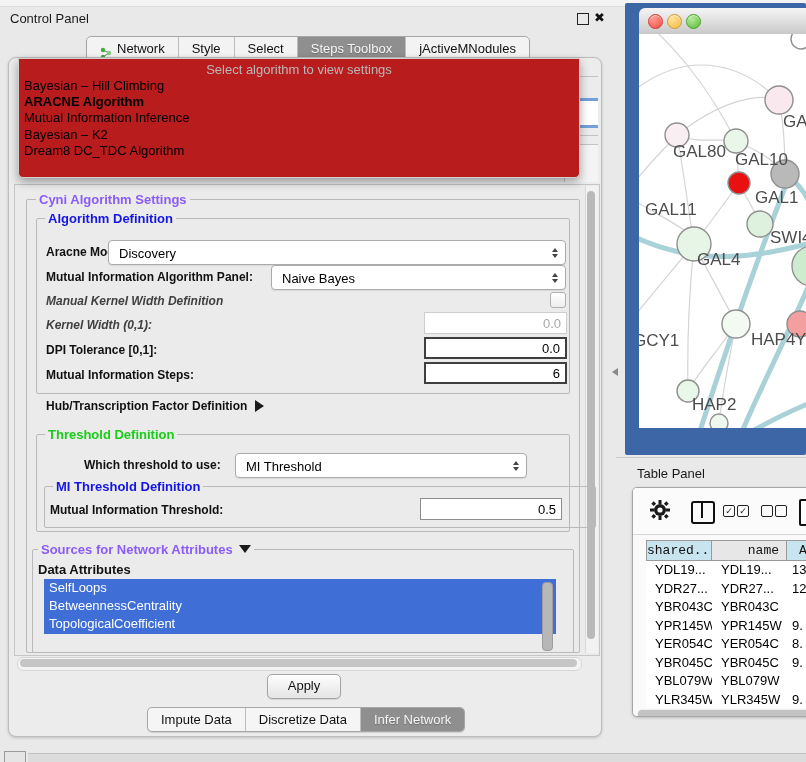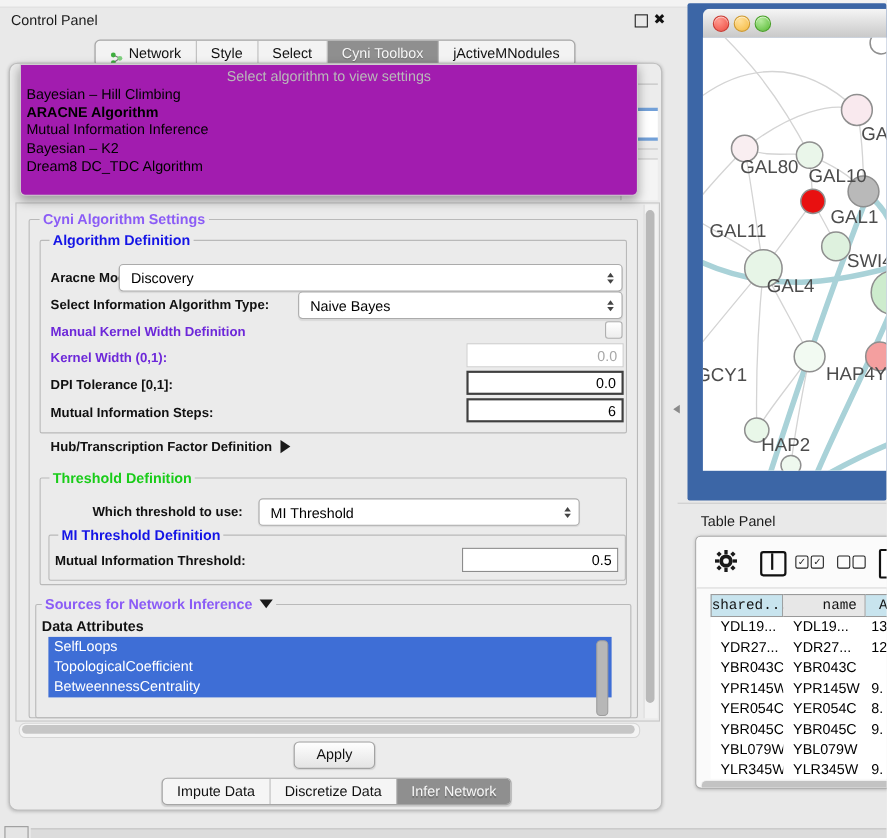--- a/index.html
+++ b/index.html
@@ -26,38 +26,38 @@
   
   .cp-inner{left:8px;top:57px;width:592px;height:678px;background:#ececec;border:1px solid #bdbdbd;border-radius:8px;box-shadow:0 1px 3px rgba(0,0,0,.18);}
 
   
   .behind-strip{left:560px;top:62px;width:38px;height:120px;overflow:hidden;}
   .frag-box1{position:absolute;left:4px;top:14px;width:60px;height:58px;border:1px solid #c3c3c3;border-radius:4px;}
   .frag-combo{position:absolute;left:8px;top:36px;width:40px;height:24px;border:3px solid #72a0d8;border-radius:8px;background:#fff;}
   .frag-box2{position:absolute;left:4px;top:82px;width:60px;height:50px;border:1px solid #c3c3c3;border-radius:6px;background:#f4f4f4;}
 
   
-  .algo-popup{left:18px;top:58px;width:560px;height:118px;background:#a21caf;border:1px solid #cfcfcf;border-radius:0 0 5px 5px;box-shadow:0 4px 10px rgba(0,0,0,.35);z-index:6;}
+  .algo-popup{left:18px;top:58px;width:560px;height:118px;background:#b91c1c;border:1px solid #cfcfcf;border-radius:0 0 5px 5px;box-shadow:0 4px 10px rgba(0,0,0,.35);z-index:6;}
   .algo-placeholder{text-align:center;color:#b9b9b9;font-size:13px;padding-top:3px;height:16px;}
   .algo-item{font-size:13px;line-height:16.2px;padding-left:5px;color:#000;white-space:nowrap;}
   .algo-item.sel{font-weight:bold;}
 
   
   .settings-viewport{left:14px;top:184px;width:584px;height:470px;background:#ebebeb;border:1px solid #c6c6c6;}
   .vscroll-track{left:585px;top:186px;width:12px;height:467px;background:#f2f2f2;border-left:1px solid #dadada;}
   .vscroll-thumb{left:587px;top:191px;width:8px;height:448px;background:#b9b9b9;border-radius:4px;}
 
   .groupbox{position:absolute;border:1px solid #b9b9b9;border-radius:2px;}
   .group-title{position:absolute;background:#ebebeb;padding:0 3px;font-size:13px;font-weight:bold;white-space:nowrap;}
   .t-black{color:#8b5cf6;}
   .t-blue{color:#1414e6;}
   .t-green{color:#19cc19;}
 
   .lbl{position:absolute;font-size:12px;font-weight:bold;color:#111;white-space:nowrap;}
-  .lbl.dis{color:#6d28d9;}
+  .lbl.dis{color:#404040;font-style:italic;}
 
   .combo{position:absolute;background:#fff;border:1px solid #ababab;border-radius:4px;box-shadow:inset 0 1px 0 rgba(255,255,255,.8),0 1px 1px rgba(0,0,0,.08);}
   .combo .combo-text{position:absolute;left:10px;top:50%;transform:translateY(-50%);font-size:13px;color:#000;white-space:nowrap;}
   .stepper{position:absolute;right:7px;top:50%;transform:translateY(-50%);display:flex;flex-direction:column;gap:2px;}
   .tri-up{width:0;height:0;border-left:3.5px solid transparent;border-right:3.5px solid transparent;border-bottom:4.5px solid #444;}
   .tri-down{width:0;height:0;border-left:3.5px solid transparent;border-right:3.5px solid transparent;border-top:4.5px solid #444;}
 
   .field{position:absolute;font-size:13px;text-align:right;padding:0 5px;box-sizing:border-box;background:#fff;}
   input.field{font-family:"Liberation Sans","DejaVu Sans",sans-serif;outline:none;}
   .field.dis{border:1px solid #cdcdcd;color:#a8a8a8;}
@@ -139,21 +139,21 @@
     </span>
     <span>Network</span>
   </div>
   <div class="tab">
       <span>Style</span>
     </div>
   <div class="tab">
       <span>Select</span>
     </div>
   <div class="tab sel">
-      <span>Cyni Toolbox</span>
+      <span>Steps Toolbox</span>
     </div>
   <div class="tab">
       <span>jActiveMNodules</span>
     </div>
 </div>
 
 <div class="abs cp-inner"></div>
 
 <div class="abs behind-strip">
   <div class="frag-box1"></div>
@@ -184,21 +184,21 @@
   <div class="group-title t-blue" style="left:8px;top:-8px;">Algorithm Definition</div>
 </div>
 <div class="lbl" style="left:46px;top:245px;">Aracne Mode:</div>
 <div class="combo" style="left:108px;top:240px;width:456px;height:23px;">
   <span class="combo-text">Discovery</span>
   <span class="stepper">
       <span class="tri-up"></span>
       <span class="tri-down"></span>
     </span>
 </div>
-<div class="lbl" style="left:46px;top:270px;">Select Information Algorithm Type:</div>
+<div class="lbl" style="left:46px;top:270px;">Mutual Information Algorithm Panel:</div>
 <div class="combo" style="left:271px;top:265px;width:293px;height:23px;">
   <span class="combo-text">Naive Bayes</span>
   <span class="stepper">
       <span class="tri-up"></span>
       <span class="tri-down"></span>
     </span>
 </div>
 <div class="lbl dis" style="left:46px;top:294px;">Manual Kernel Width Definition</div>
 <div class="checkbox" style="left:550px;top:292px;"></div>
 <div class="lbl dis" style="left:46px;top:318px;">Kernel Width (0,1):</div>
@@ -216,34 +216,34 @@
   <div class="group-title t-green" style="left:8px;top:-8px;">Threshold Definition</div>
 </div>
 <div class="lbl" style="left:84px;top:458px;">Which threshold to use:</div>
 <div class="combo" style="left:235px;top:453px;width:290px;height:23px;">
   <span class="combo-text">MI Threshold</span>
   <span class="stepper">
       <span class="tri-up"></span>
       <span class="tri-down"></span>
     </span>
 </div>
-<div class="groupbox" style="left:44px;top:486px;width:523px;height:40px;">
+<div class="groupbox" style="left:44px;top:486px;width:523px;height:40px;padding-left:27px;">
   <div class="group-title t-blue" style="left:8px;top:-8px;">MI Threshold Definition</div>
 </div>
 <div class="lbl" style="left:50px;top:503px;">Mutual Information Threshold:</div>
 <input class="field norm" style="left: 420px; top: 498px; width: 142px; height: 22px;" value="0.5">
 
 <div class="groupbox" style="left:32px;top:549px;width:540px;height:102px;">
-  <div class="group-title t-black" style="left:5px;top:-8px;"><span>Sources for Network Inference</span><span class="arrow-down"></span></div>
+  <div class="group-title t-black" style="left:5px;top:-8px;"><span>Sources for Network Attributes</span><span class="arrow-down"></span></div>
 </div>
 <div class="lbl" style="left:38px;top:562px;font-size:13px;">Data Attributes</div>
 <div class="attr-list" style="left:44px;top:579px;width:512px;height:55px;">
     <div class="attr-item">SelfLoops</div>
+    <div class="attr-item">BetweennessCentrality</div>
     <div class="attr-item">TopologicalCoefficient</div>
-    <div class="attr-item">BetweennessCentrality</div>
     <div class="attr-item">gal4RGexp</div>
   </div>
 <div class="list-scroll" style="left:542px;top:582px;height:67px;"></div>
 
 <div class="abs hscroll-track">
   <div class="hscroll-thumb"></div>
 </div>
 
 <div class="abs apply-btn">Apply</div>
 

